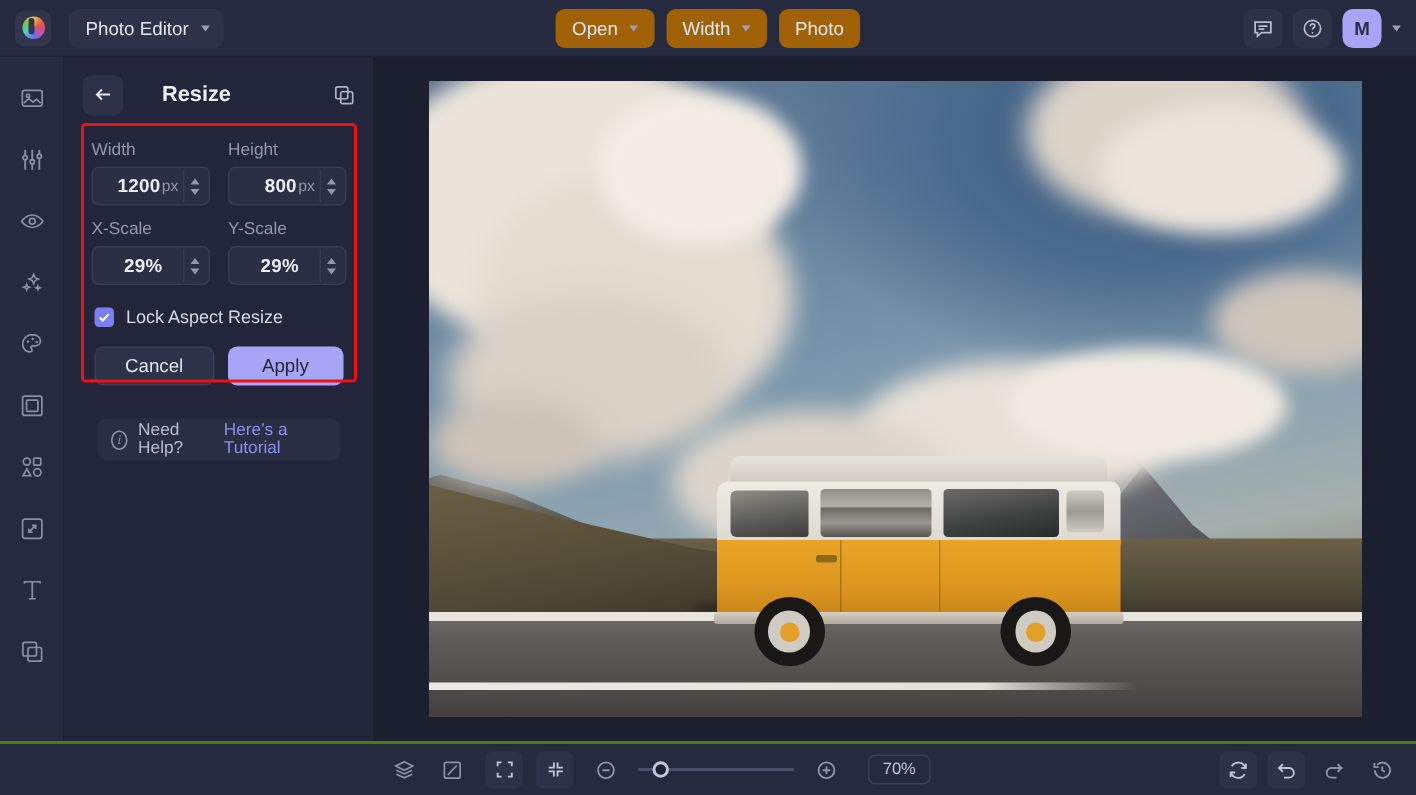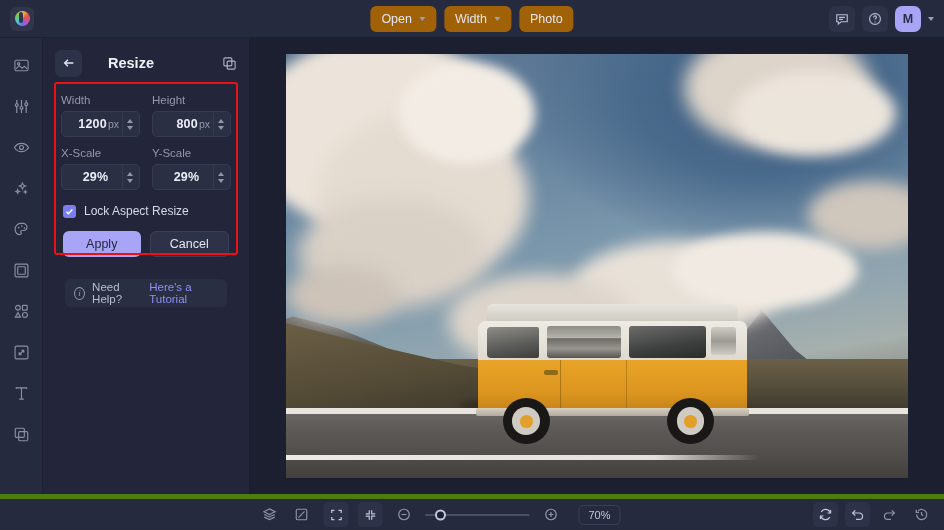--- a/index.html
+++ b/index.html
@@ -336,21 +336,21 @@
   }
   .hub-c {
     position: absolute; left: 27%; top: 27%; width: 46%; height: 46%;
     background: #e2a02a; border-radius: 50%;
   }
 
   
   .bottombar {
     height: 36px; flex: 0 0 36px;
     background: #262a3e;
-    border-top: 5px solid #4d7c0f;
+    border-top: 2px solid #4d7c0f;
     display: flex; align-items: center;
     position: relative; padding: 0 10px;
   }
   .bb-left { display: flex; align-items: center; gap: 7px; margin-left: 247px; }
   .bb-center {
     position: absolute; left: 50%; transform: translateX(-50%);
     display: flex; align-items: center; gap: 9px;
   }
   .bb-right { position: absolute; right: 10px; display: flex; align-items: center; gap: 7px; }
   .bb-icon {
@@ -376,20 +376,24 @@
   svg { display: block; }
 </style>
 </head>
 <body>
 
 <div id="app">
 
   <div class="topbar">
     <div class="logo">
       <div class="logo-ring"></div>
+    </div>
+    <div class="app-select">
+      <span>Photo Editor</span>
+      <span class="caret"></span>
     </div>
 
     <div class="center-group">
       <div class="tbtn">
         <span>Open</span>
         <span class="caret"></span>
       </div>
       <div class="tbtn">
         <span>Width</span>
         <span class="caret"></span>
@@ -562,25 +566,25 @@
         <div class="checkrow">
           <span class="cbox">
             <svg width="9" height="9" viewBox="0 0 10 10" fill="none" stroke="#fff" stroke-width="1.6">
               <path d="M1.6 5.2l2.2 2.2 4.4-4.6"></path>
             </svg>
           </span>
           <span class="clabel">Lock Aspect Resize</span>
         </div>
 
         <div class="btnrow">
+          <div class="btn btn-cancel">
+            <span>Cancel</span>
+          </div>
           <div class="btn btn-apply">
             <span>Apply</span>
-          </div>
-          <div class="btn btn-cancel">
-            <span>Cancel</span>
           </div>
         </div>
 
         <div class="help">
           <span class="info-i">i</span>
           <span class="help-txt">Need Help?</span>
           <span class="help-link">Here's a Tutorial</span>
         </div>
       </div>
     </div>

